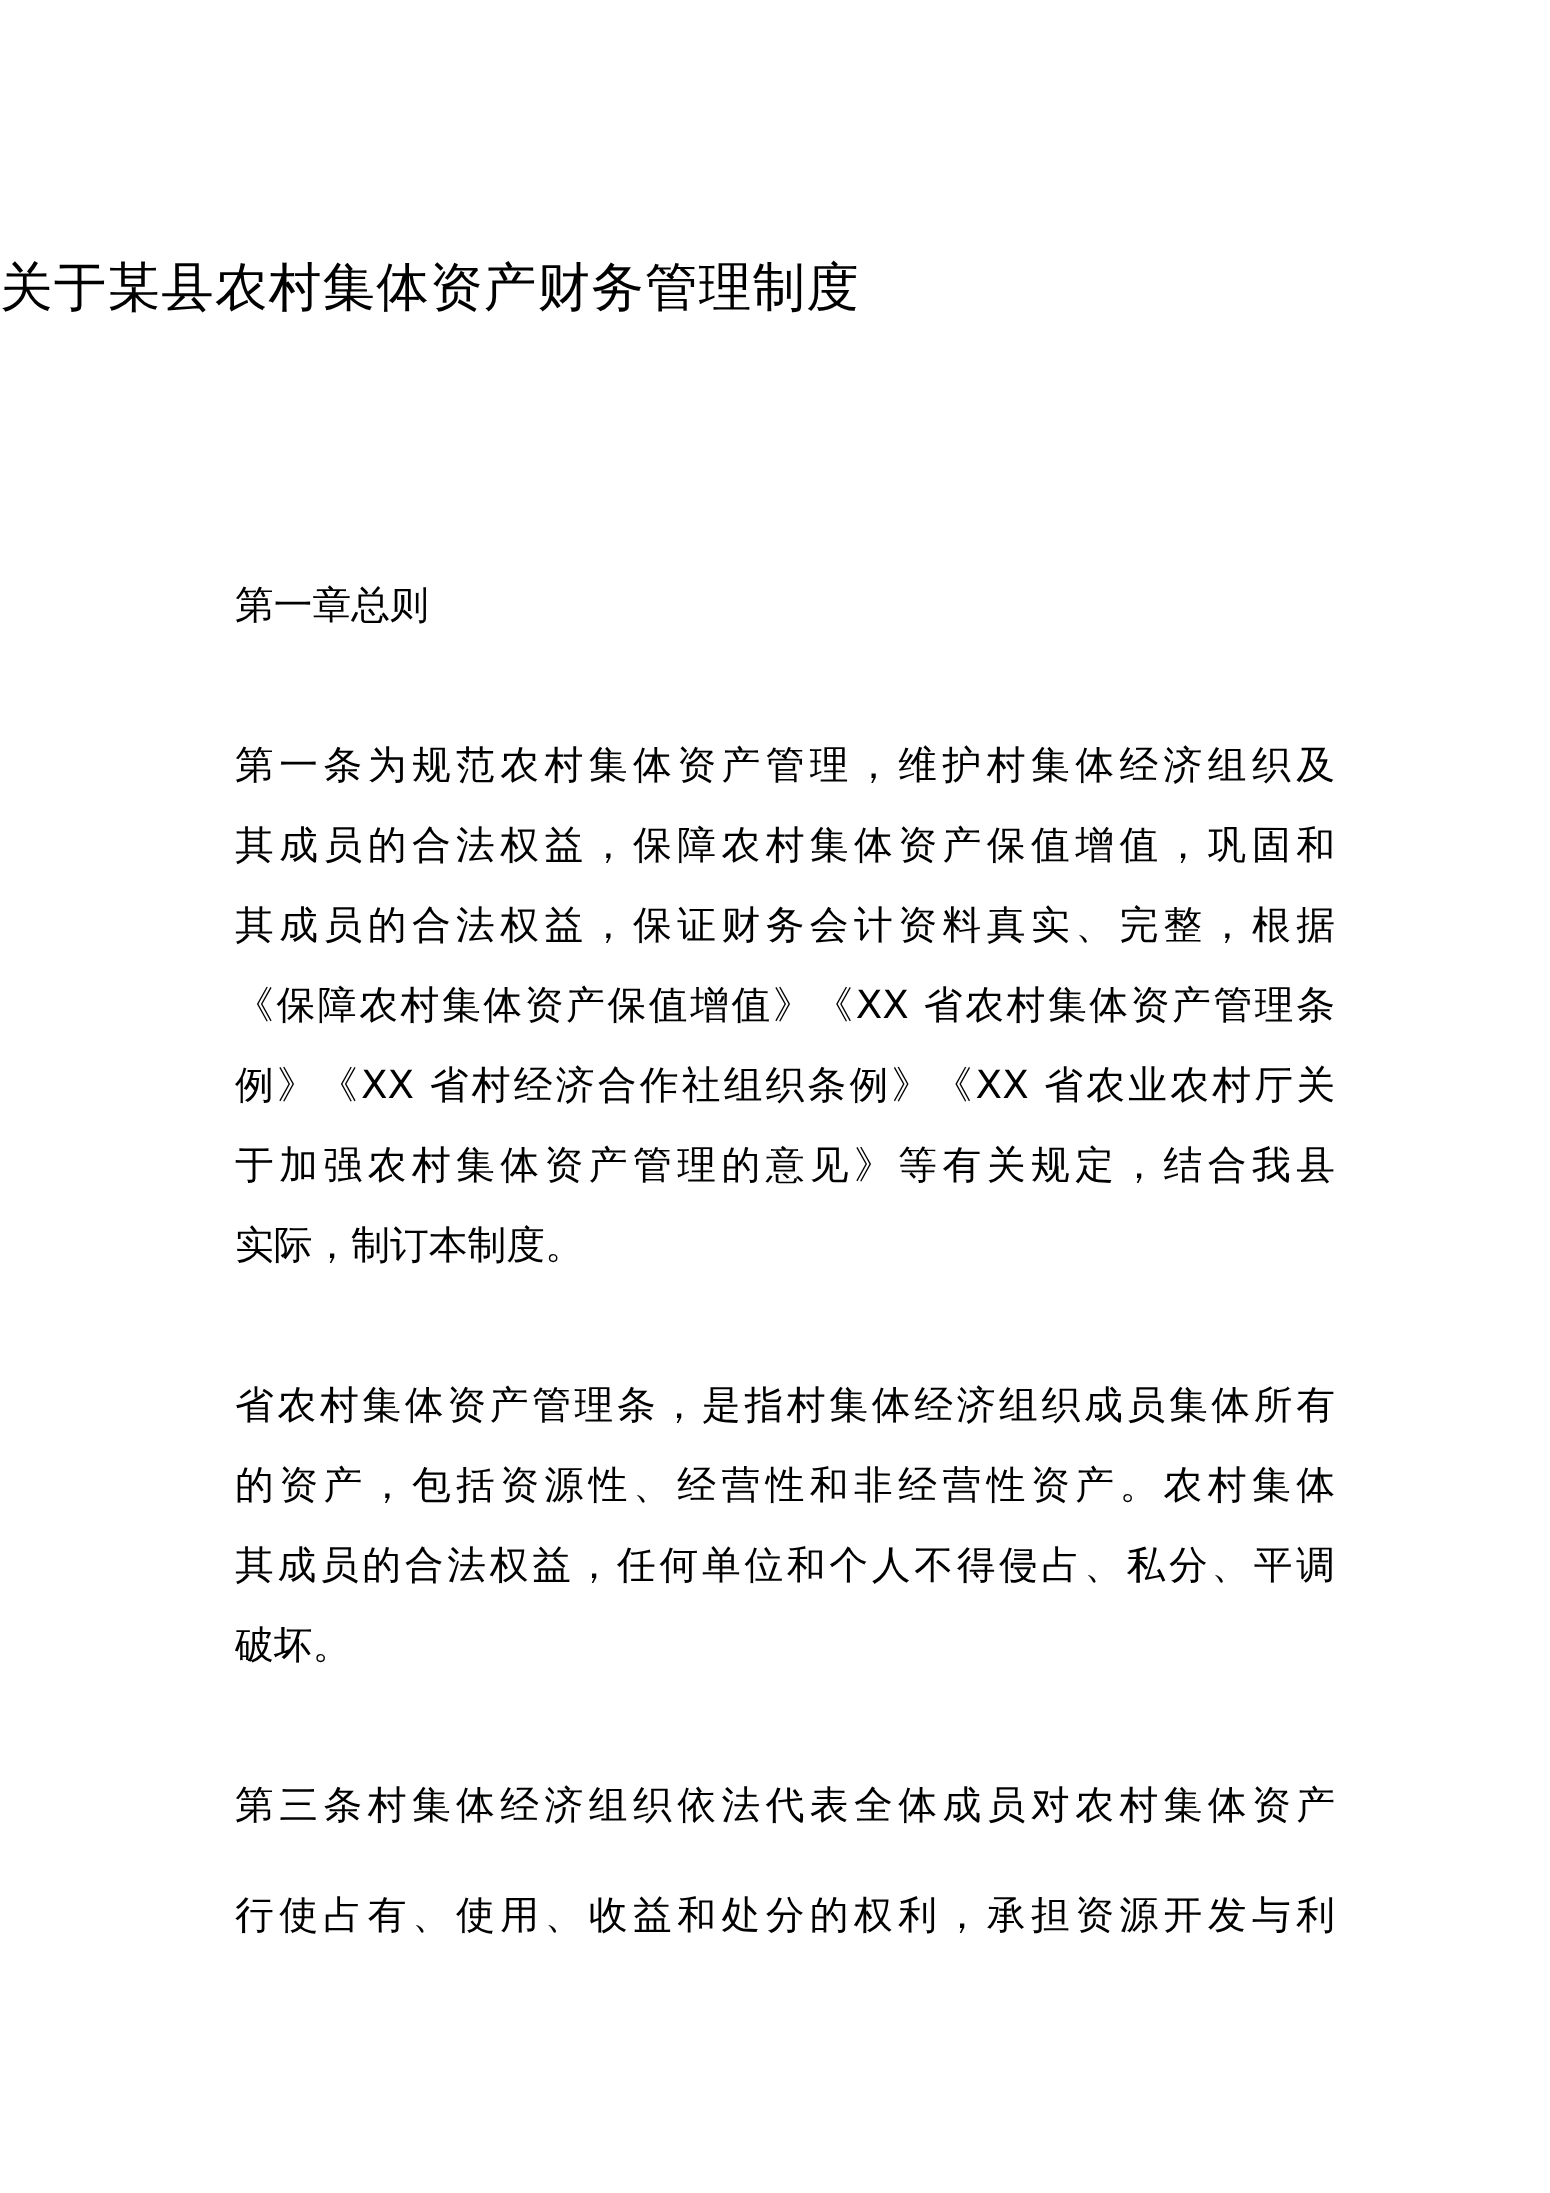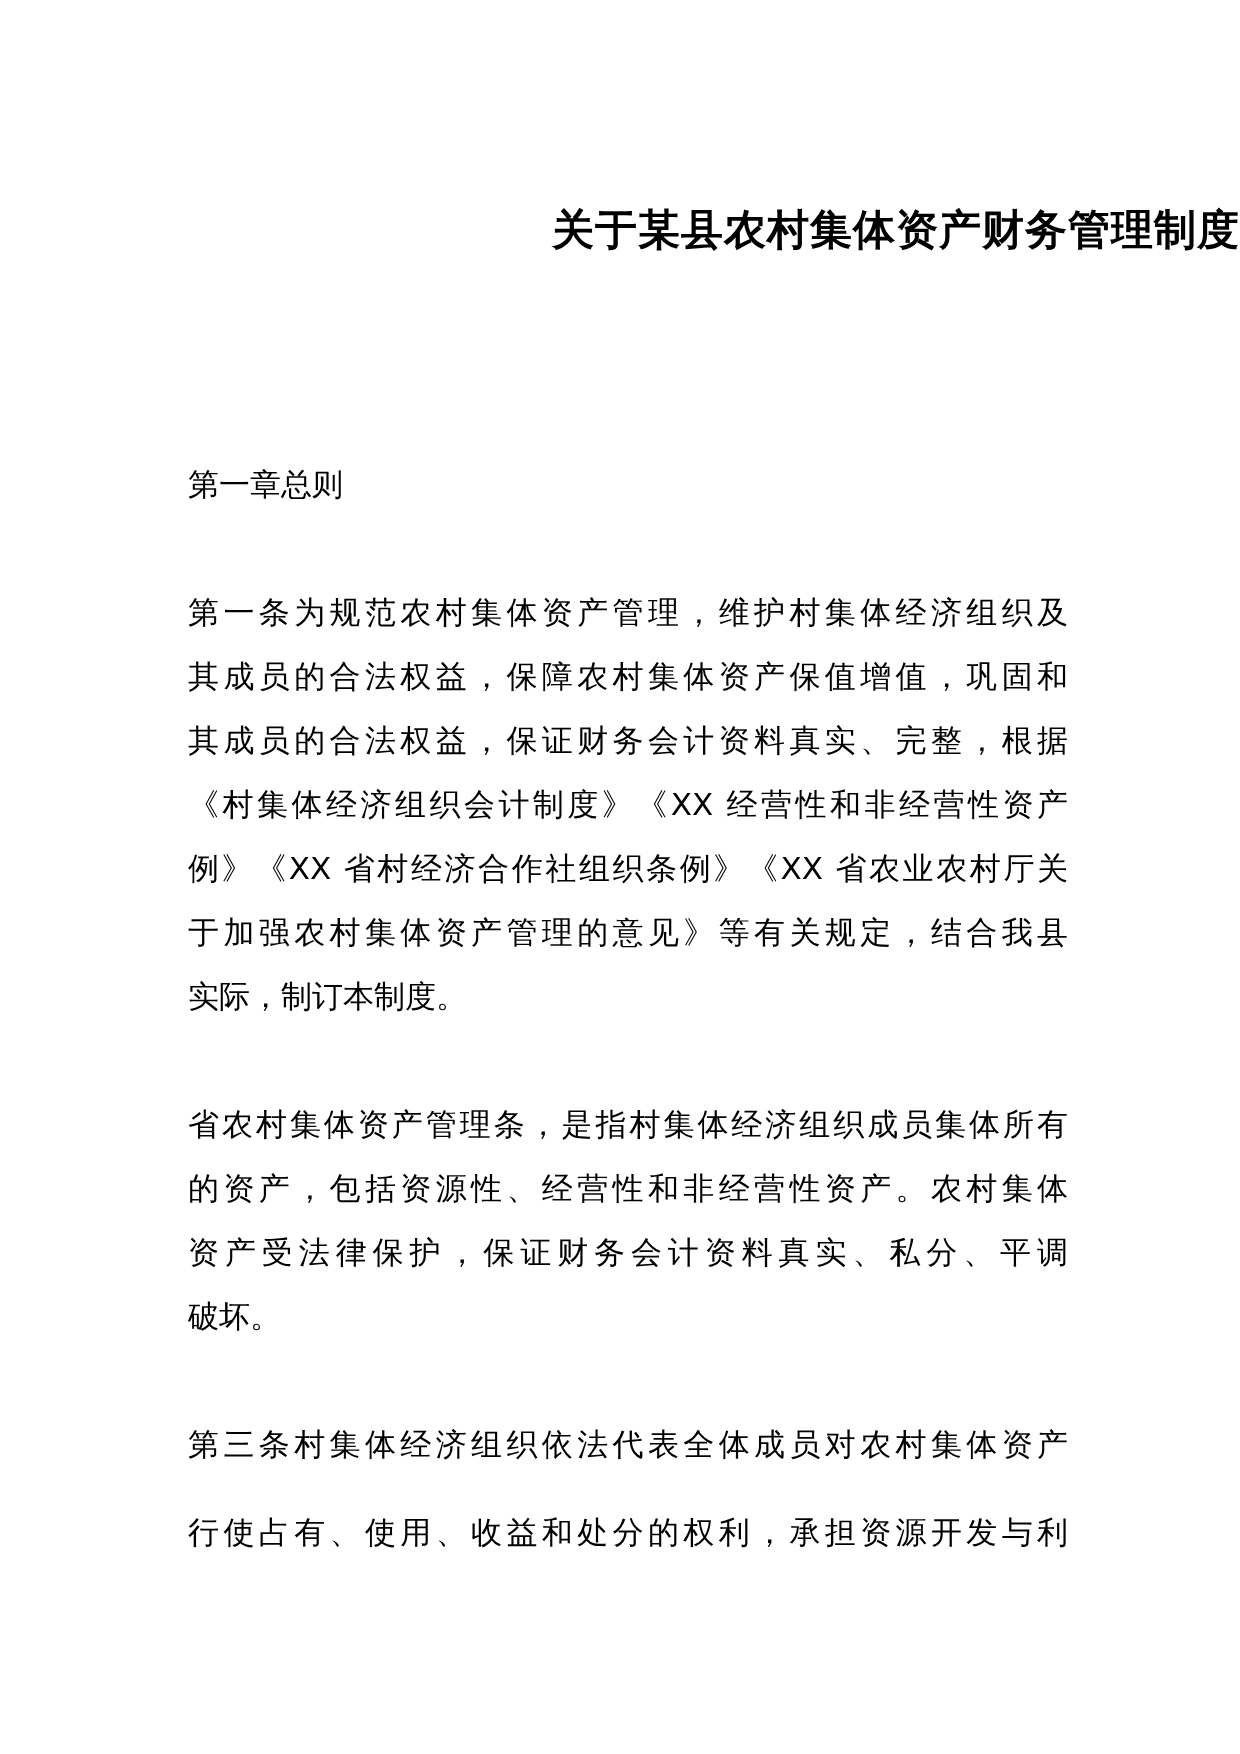--- a/index.html
+++ b/index.html
@@ -21,23 +21,23 @@
       top: 0;
       width: 1240px;
       height: 1754px;
       background: #ffffff;
     }
     .title {
       position: absolute;
       left: 0;
       width: 1240px;
       top: 205px;
-      text-align: right;
+      text-align: left;
       font-size: 42px;
-      font-weight: bold;
+      font-weight: normal;
       letter-spacing: 1px;
       line-height: 50px;
       white-space: nowrap;
     }
     .line {
       position: absolute;
       left: 188px;
       width: 880px;
       font-size: 31px;
       line-height: 40px;
@@ -55,30 +55,30 @@
 <div class="page">
 
   <div class="title">关于某县农村集体资产财务管理制度</div>
 
   <div class="line" style="top:464px;">第一章总则</div>
 
   <div>
     <div class="line justify" style="top:592px;">第一条为规范农村集体资产管理，维护村集体经济组织及</div>
     <div class="line justify" style="top:656px;">其成员的合法权益，保障农村集体资产保值增值，巩固和</div>
     <div class="line justify" style="top:720px;">其成员的合法权益，保证财务会计资料真实、完整，根据</div>
-    <div class="line justify" style="top:784px;">《村集体经济组织会计制度》《XX 经营性和非经营性资产</div>
+    <div class="line justify" style="top:784px;">《保障农村集体资产保值增值》《XX 省农村集体资产管理条</div>
     <div class="line justify" style="top:848px;">例》《XX 省村经济合作社组织条例》《XX 省农业农村厅关</div>
     <div class="line justify" style="top:912px;">于加强农村集体资产管理的意见》等有关规定，结合我县</div>
     <div class="line" style="top:976px;">实际，制订本制度。</div>
   </div>
 
   <div>
     <div class="line justify" style="top:1104px;">省农村集体资产管理条，是指村集体经济组织成员集体所有</div>
     <div class="line justify" style="top:1168px;">的资产，包括资源性、经营性和非经营性资产。农村集体</div>
-    <div class="line justify" style="top:1232px;">资产受法律保护，保证财务会计资料真实、私分、平调</div>
+    <div class="line justify" style="top:1232px;">其成员的合法权益，任何单位和个人不得侵占、私分、平调</div>
     <div class="line" style="top:1296px;">破坏。</div>
   </div>
 
   <div>
     <div class="line justify" style="top:1424px;">第三条村集体经济组织依法代表全体成员对农村集体资产</div>
     <div class="line justify" style="top:1488px;margin-top:24px;">行使占有、使用、收益和处分的权利，承担资源开发与利</div>
   </div>
 
 </div>
 

